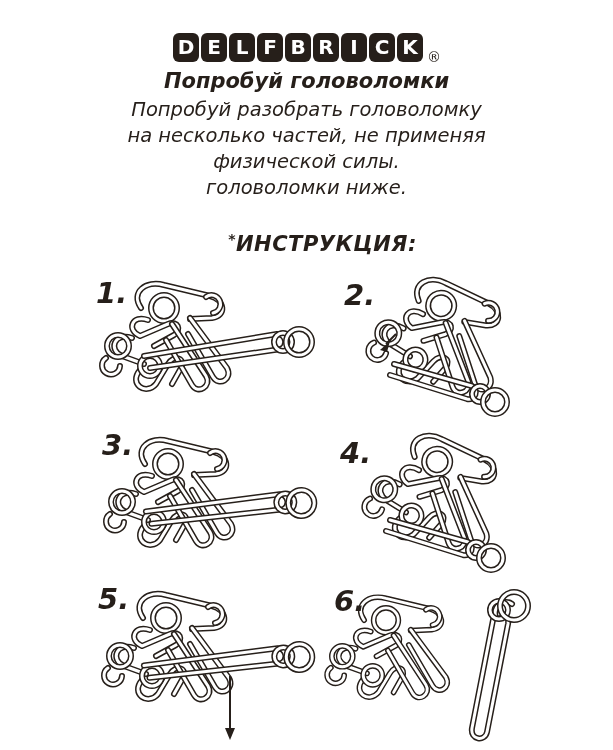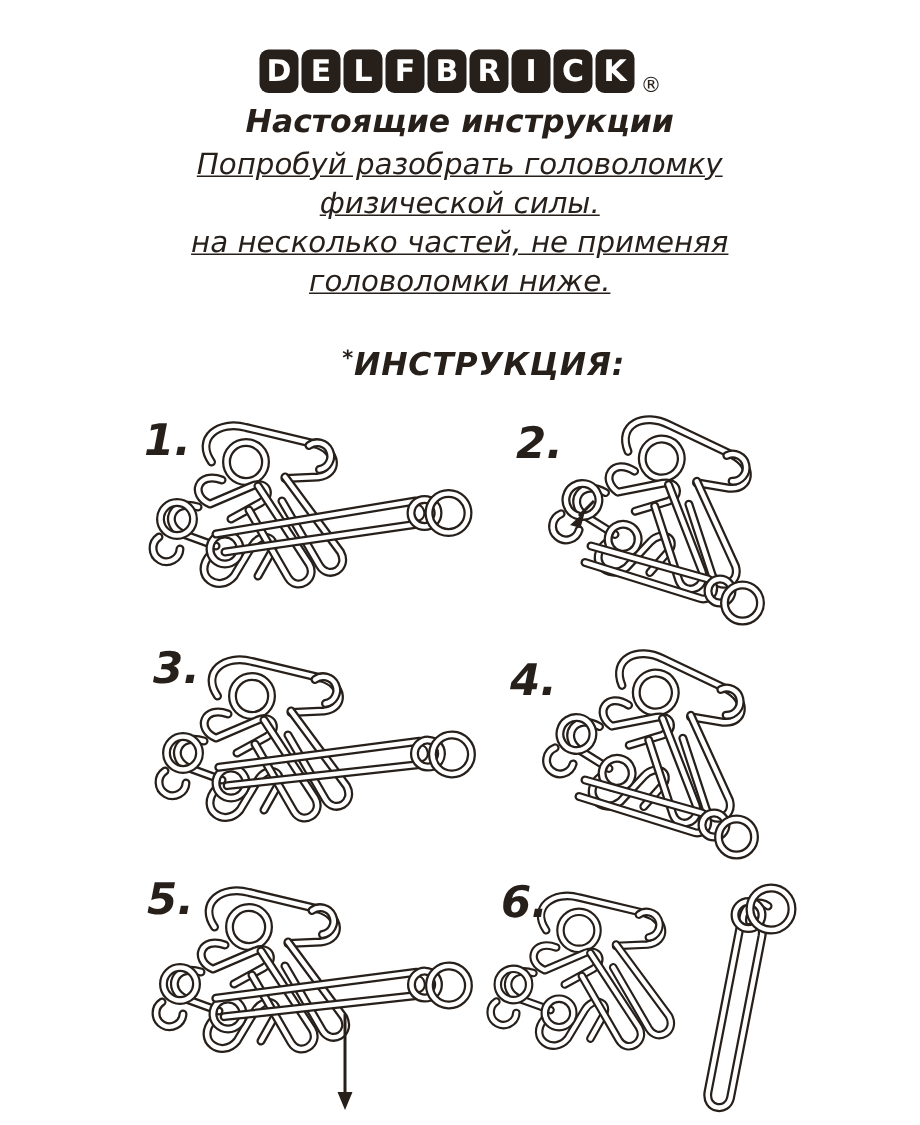--- a/index.html
+++ b/index.html
@@ -51,21 +51,20 @@
   }
   .intro {
     position: absolute;
     top: 97px;
     width: 100%;
     text-align: center;
   }
   .intro-line {
     font: italic 400 19.5px "DejaVu Sans", sans-serif;
     line-height: 26px;
-    text-decoration: underline;
   }
   .heading {
     position: absolute;
     top: 231px;
     width: 100%;
     text-align: center;
     font: italic 700 21px "DejaVu Sans", sans-serif;
     letter-spacing: 0.5px;
     padding-left: 32px;
   }
@@ -165,26 +164,26 @@
     <span class="lbox">L</span>
     <span class="lbox">F</span>
     <span class="lbox">B</span>
     <span class="lbox">R</span>
     <span class="lbox">I</span>
     <span class="lbox">C</span>
     <span class="lbox">K</span>
     <span class="rmark">®</span>
   </div>
 
-  <div class="tagline">Настоящие инструкции</div>
+  <div class="tagline">Попробуй головоломки</div>
 
   <div class="intro">
     <div class="intro-line">Попробуй разобрать головоломку</div>
+    <div class="intro-line">на несколько частей, не применяя</div>
     <div class="intro-line">физической силы.</div>
-    <div class="intro-line">на несколько частей, не применяя</div>
     <div class="intro-line">головоломки ниже.</div>
   </div>
 
   <div class="heading">
     <span class="mark">*</span><span>ИНСТРУКЦИЯ:</span>
   </div>
 
   <section class="step" style="left:84px; top:272px; width:232px; height:150px;">
     <span class="num" style="left:12px; top:4px;">1.</span>
     <svg viewBox="0 0 232 150" width="232" height="150">

